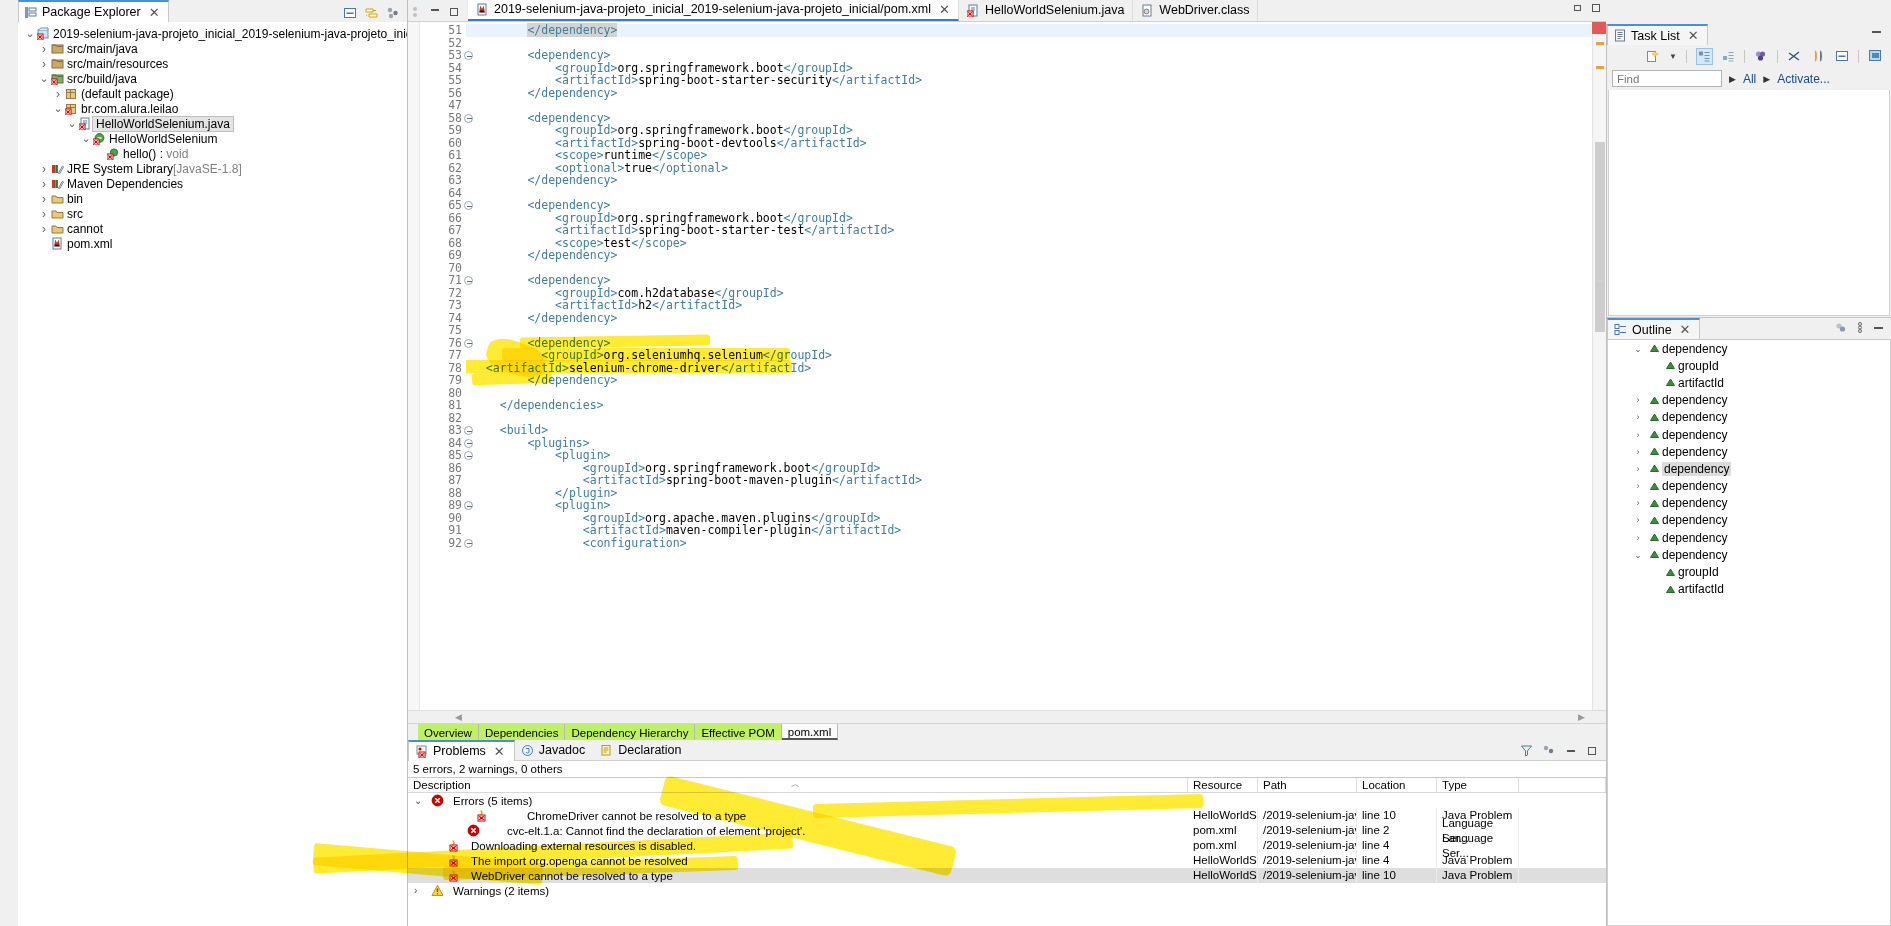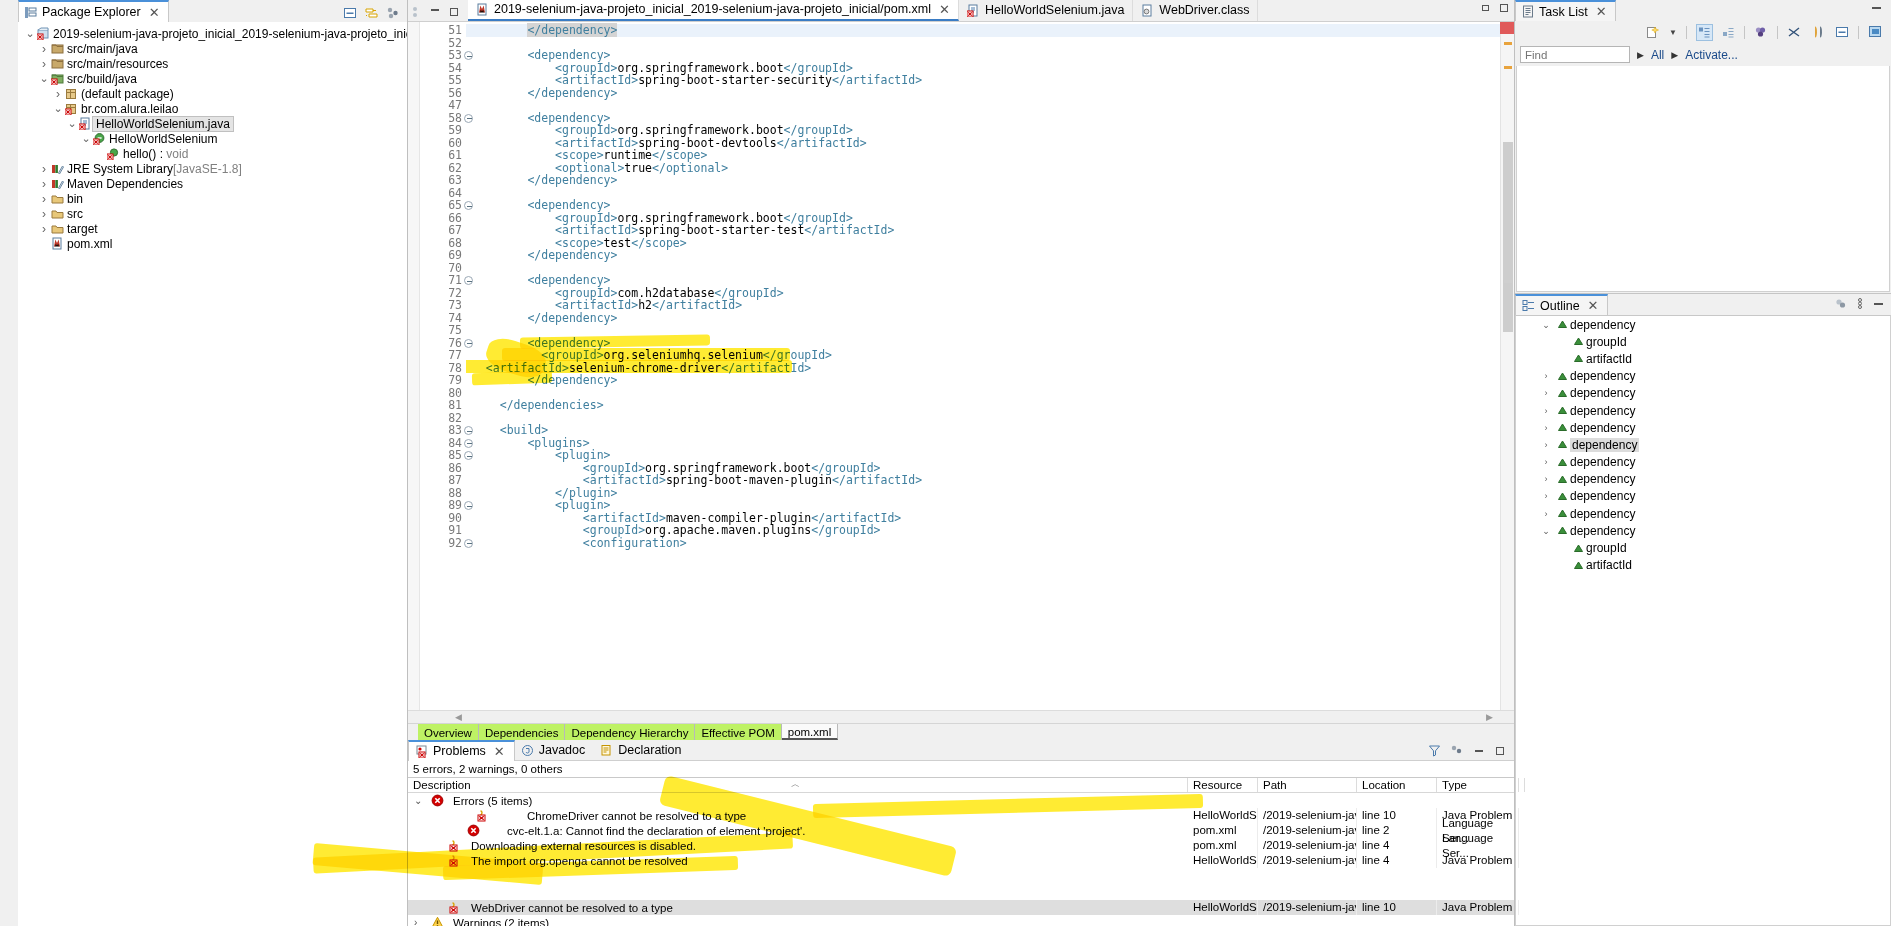--- a/index.html
+++ b/index.html
@@ -109,32 +109,32 @@
   
   .problems { flex:none; height:186px; background:#fff; display:flex; flex-direction:column; }
   .pr-tabbar { height:21px; background:#f0f0f0; display:flex; align-items:center; border-bottom:1px solid #cfcfcf;}
   .pr-tab { display:flex; align-items:center; gap:5px; height:21px; padding:0 9px 0 6px; font-size:12.5px; }
   .pr-tab.active { background:#fff; border-top:2px solid #4a90d9; border-left:1px solid #c8c8c8; border-right:1px solid #c8c8c8;}
   .pr-summary { font-size:11.5px; padding:2px 0 2px 5px; background:#fff; }
   .pr-table { flex:1; display:flex; flex-direction:column; font-size:11.5px; position:relative;}
   .pr-head { display:flex; height:16px; background:#fff; border-top:1px solid #c9c9c9; border-bottom:1px solid #d7d7d7;}
   .pr-head div { border-right:1px solid #dcdcdc; padding-left:5px; line-height:15px; }
   .pr-row { display:flex; height:15px; align-items:center; }
-  .pr-row.selected { background:#dedede;margin-top:32px; }
+  .pr-row.selected { background:#dedede; }
   .c-desc { width:780px; flex:none; display:flex; align-items:center; gap:4px; padding-left:0; overflow:hidden;}
   .c-res { width:70px; flex:none; overflow:hidden; white-space:nowrap;}
   .c-path { width:99px; flex:none; overflow:hidden; white-space:nowrap;}
   .c-loc { width:80px; flex:none;}
   .c-type { width:82px; flex:none;}
   .c-end { flex:1; }
   .pr-row .c-res,.pr-row .c-path,.pr-row .c-loc,.pr-row .c-type { border-right:1px solid #ececec; padding-left:5px; line-height:15px;}
   .sortmark { position:absolute; left:383px; top:1px; font-size:9px; color:#777; }
 
   
-  .right-panel { width:377px; display:flex; flex-direction:column; background:#f0f0f0; border-left:1px solid #bfbfbf;}
+  .right-panel { width:285px; display:flex; flex-direction:column; background:#f0f0f0; border-left:1px solid #bfbfbf;margin-top:24px;}
   .tasklist { height:293px; background:#f0f0f0; display:flex; flex-direction:column; }
   .tl-tabbar { height:21px; background:#f0f0f0; display:flex; align-items:flex-end; }
   .tl-tab { display:flex; align-items:center; gap:5px; background:#f5f5f5; height:21px; padding:0 8px 0 6px;
             border-top:2px solid #4a90d9; border-left:1px solid #c8c8c8; border-right:1px solid #c8c8c8; font-size:12.5px;}
   .tl-toolbar { height:22px; display:flex; align-items:center; justify-content:flex-end; gap:9px; padding-right:8px;}
   .tl-findrow { display:flex; align-items:center; gap:7px; padding:3px 5px; }
   .tl-find { width:110px; height:17px; border:1px solid #b5b5b5; background:#fff; font-size:11.5px; padding:0 4px; color:#555;}
   .tl-link { color:#1a4a8a; font-size:12px; }
   .tl-body { flex:1; background:#fff; border:1px solid #d0d0d0; border-top:none; margin:0 1px 1px 1px;}
   .outline { flex:1; background:#f0f0f0; display:flex; flex-direction:column; border-top:1px solid #c5c5c5;}
@@ -349,21 +349,21 @@
           </span>
           <span class="lbl">src</span>
         </div>
         <div class="trow" style="padding-left: 20px;">
           <span class="arrow" style="font-size: 12px;">›</span>
           <span class="ico">
             <svg width="13" height="13" viewBox="0 0 13 13">
               <path d="M1 4h4l1 1.5h6V11H1z" fill="#e8c87a" stroke="#9b7b3e" stroke-width="1"></path>
             </svg>
           </span>
-          <span class="lbl">target</span>
+          <span class="lbl">cannot</span>
         </div>
         <div class="trow" style="padding-left: 20px;">
           <span class="arrow"></span>
           <span class="ico">
             <svg width="13" height="13" viewBox="0 0 13 13">
               <rect x="2" y="1" width="8" height="11" fill="#ffffff" stroke="#5a7d9e"></rect>
               <path d="M3.6 9.5l1-5 1.4 3 1.4-3 1 5" fill="#none" stroke="#c0392b" stroke-width="1.2"></path>
             </svg>
           </span>
           <span class="lbl">pom.xml</span>
@@ -520,22 +520,22 @@
             <div class="cline"></div>
             <div class="cline">    <span class="tg">&lt;/dependencies&gt;</span></div>
             <div class="cline"></div>
             <div class="cline">    <span class="tg">&lt;build&gt;</span></div>
             <div class="cline">        <span class="tg">&lt;plugins&gt;</span></div>
             <div class="cline">            <span class="tg">&lt;plugin&gt;</span></div>
             <div class="cline">                <span class="tg">&lt;groupId&gt;</span>org.springframework.boot<span class="tg">&lt;/groupId&gt;</span></div>
             <div class="cline">                <span class="tg">&lt;artifactId&gt;</span>spring-boot-maven-plugin<span class="tg">&lt;/artifactId&gt;</span></div>
             <div class="cline">            <span class="tg">&lt;/plugin&gt;</span></div>
             <div class="cline">            <span class="tg">&lt;plugin&gt;</span></div>
+            <div class="cline">                <span class="tg">&lt;groupId&gt;</span>org.apache.maven.plugins<span class="tg">&lt;/groupId&gt;</span></div>
             <div class="cline">                <span class="tg">&lt;artifactId&gt;</span>maven-compiler-plugin<span class="tg">&lt;/artifactId&gt;</span></div>
-            <div class="cline">                <span class="tg">&lt;groupId&gt;</span>org.apache.maven.plugins<span class="tg">&lt;/groupId&gt;</span></div>
             <div class="cline">                <span class="tg">&lt;configuration&gt;</span></div>
           </div>
 
         <span class="hl" style="left:54px; top:314px; width:190px; height:11px; transform:rotate(-1deg);"></span>
         <span class="hl" style="left:36px; top:326px; width:288px; height:13px;"></span>
         <span class="hl" style="left:-4px; top:338px; width:330px; height:13px;"></span>
         <span class="hl" style="left:6px; top:350px; width:80px; height:12px; transform:rotate(-2deg);"></span>
         <span class="hl" style="left:20px; top:320px; width:60px; height:32px; border-radius:40%; transform:rotate(18deg);"></span>
       </div>
       <div class="vscroll">

